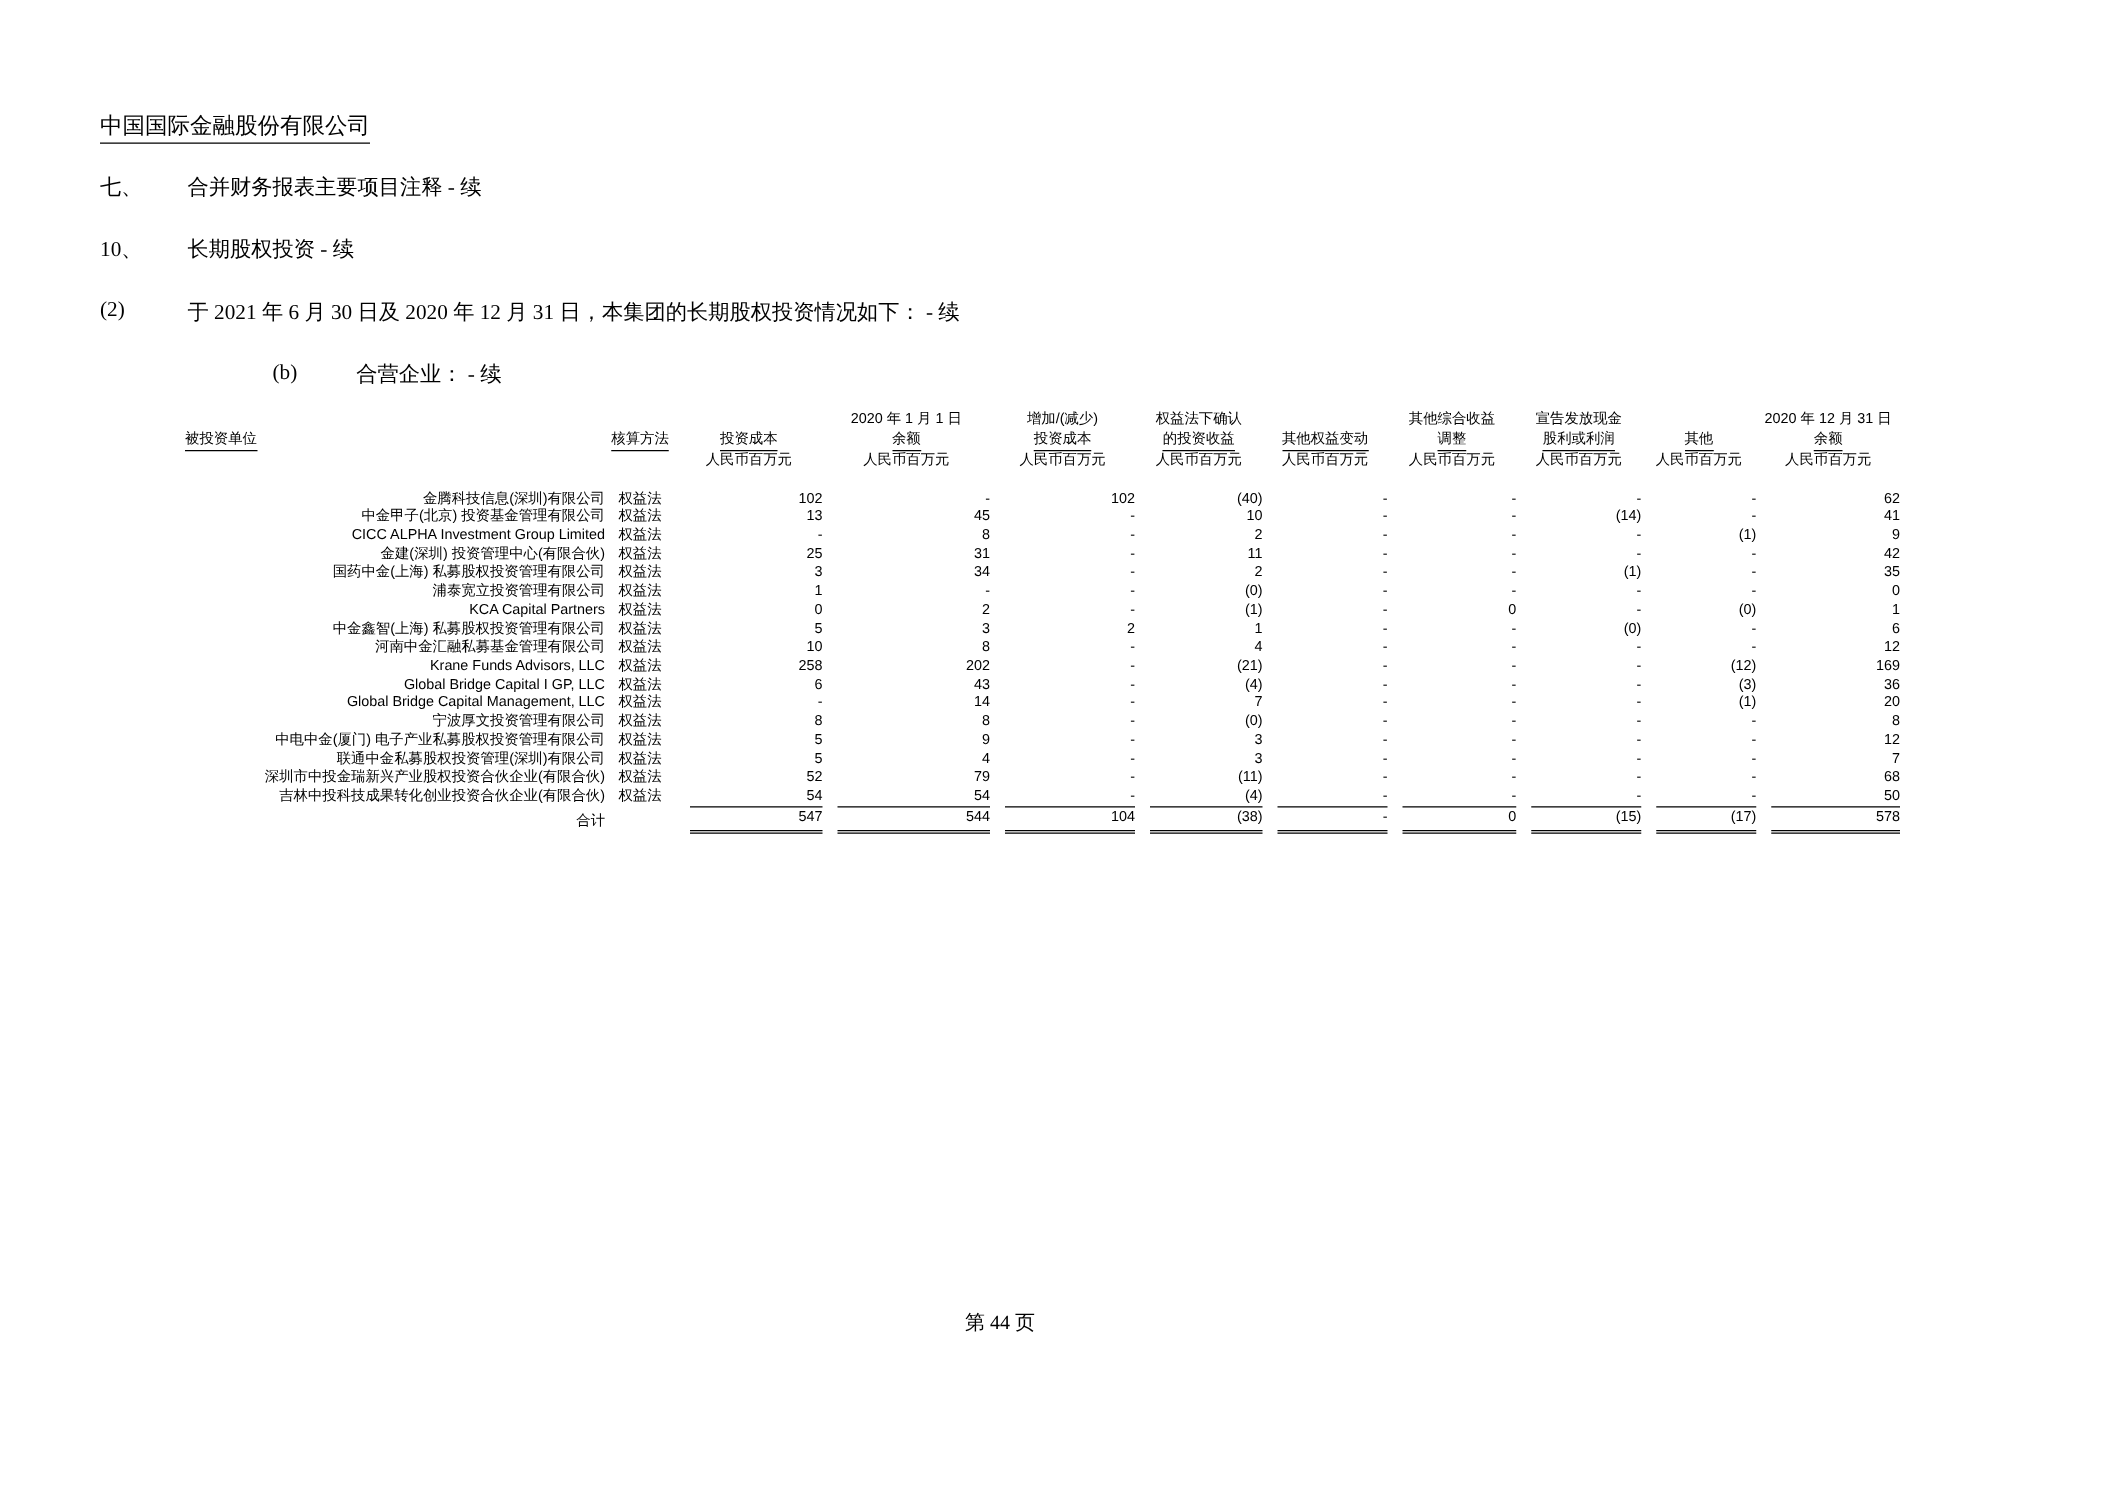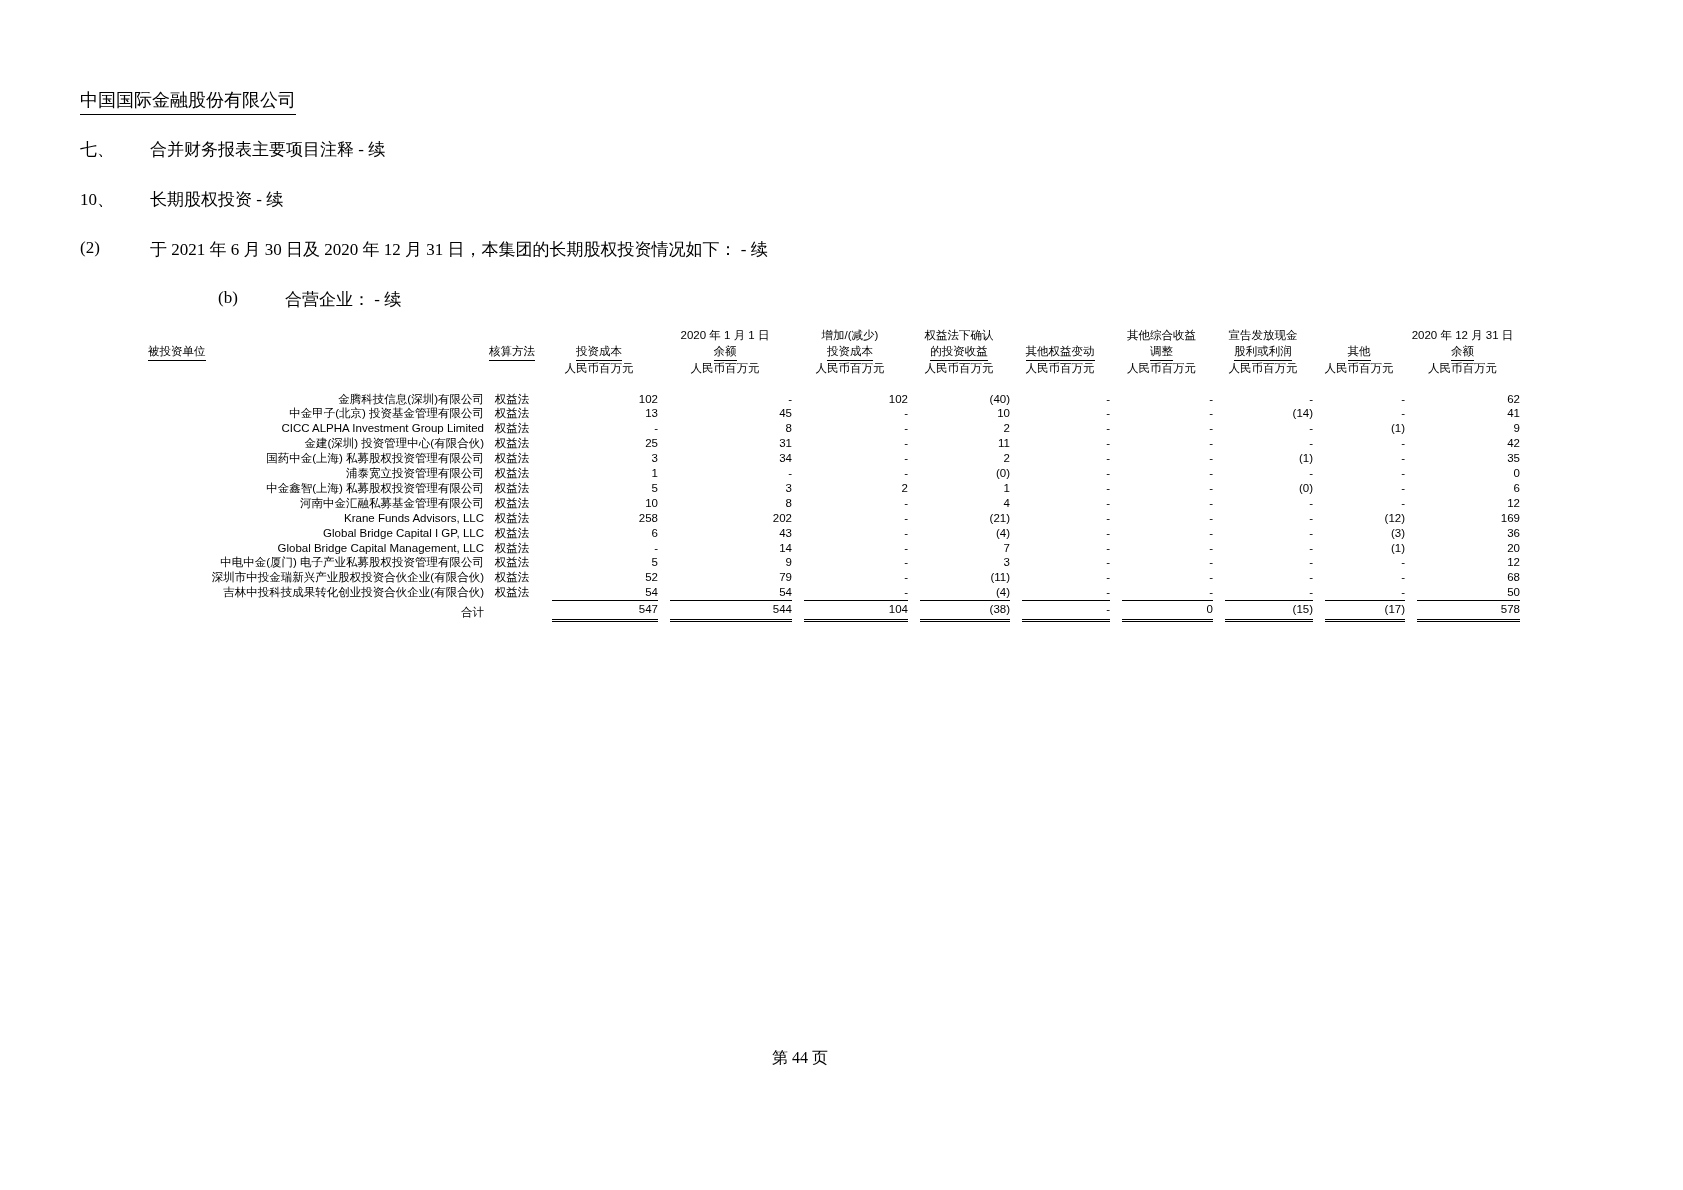--- a/index.html
+++ b/index.html
@@ -225,20 +225,33 @@
           <td class="c-num">-</td>
           <td class="c-num">-</td>
           <td class="c-num">(0)</td>
           <td class="c-num">-</td>
           <td class="c-num">-</td>
           <td class="c-num">-</td>
           <td class="c-num">-</td>
           <td class="c-num">0</td>
         </tr>
         <tr>
+          <td class="c-name">KCA Capital Partners</td>
+          <td class="c-method">权益法</td>
+          <td class="c-num">0</td>
+          <td class="c-num">2</td>
+          <td class="c-num">-</td>
+          <td class="c-num">(1)</td>
+          <td class="c-num">-</td>
+          <td class="c-num">0</td>
+          <td class="c-num">-</td>
+          <td class="c-num">(0)</td>
+          <td class="c-num">1</td>
+        </tr>
+        <tr>
           <td class="c-name">中金鑫智(上海) 私募股权投资管理有限公司</td>
           <td class="c-method">权益法</td>
           <td class="c-num">5</td>
           <td class="c-num">3</td>
           <td class="c-num">2</td>
           <td class="c-num">1</td>
           <td class="c-num">-</td>
           <td class="c-num">-</td>
           <td class="c-num">(0)</td>
           <td class="c-num">-</td>
@@ -290,31 +303,57 @@
           <td class="c-num">14</td>
           <td class="c-num">-</td>
           <td class="c-num">7</td>
           <td class="c-num">-</td>
           <td class="c-num">-</td>
           <td class="c-num">-</td>
           <td class="c-num">(1)</td>
           <td class="c-num">20</td>
         </tr>
         <tr>
+          <td class="c-name">宁波厚文投资管理有限公司</td>
+          <td class="c-method">权益法</td>
+          <td class="c-num">8</td>
+          <td class="c-num">8</td>
+          <td class="c-num">-</td>
+          <td class="c-num">(0)</td>
+          <td class="c-num">-</td>
+          <td class="c-num">-</td>
+          <td class="c-num">-</td>
+          <td class="c-num">-</td>
+          <td class="c-num">8</td>
+        </tr>
+        <tr>
           <td class="c-name">中电中金(厦门) 电子产业私募股权投资管理有限公司</td>
           <td class="c-method">权益法</td>
           <td class="c-num">5</td>
           <td class="c-num">9</td>
           <td class="c-num">-</td>
           <td class="c-num">3</td>
           <td class="c-num">-</td>
           <td class="c-num">-</td>
           <td class="c-num">-</td>
           <td class="c-num">-</td>
           <td class="c-num">12</td>
+        </tr>
+        <tr>
+          <td class="c-name">联通中金私募股权投资管理(深圳)有限公司</td>
+          <td class="c-method">权益法</td>
+          <td class="c-num">5</td>
+          <td class="c-num">4</td>
+          <td class="c-num">-</td>
+          <td class="c-num">3</td>
+          <td class="c-num">-</td>
+          <td class="c-num">-</td>
+          <td class="c-num">-</td>
+          <td class="c-num">-</td>
+          <td class="c-num">7</td>
         </tr>
         <tr>
           <td class="c-name">深圳市中投金瑞新兴产业股权投资合伙企业(有限合伙)</td>
           <td class="c-method">权益法</td>
           <td class="c-num">52</td>
           <td class="c-num">79</td>
           <td class="c-num">-</td>
           <td class="c-num">(11)</td>
           <td class="c-num">-</td>
           <td class="c-num">-</td>

